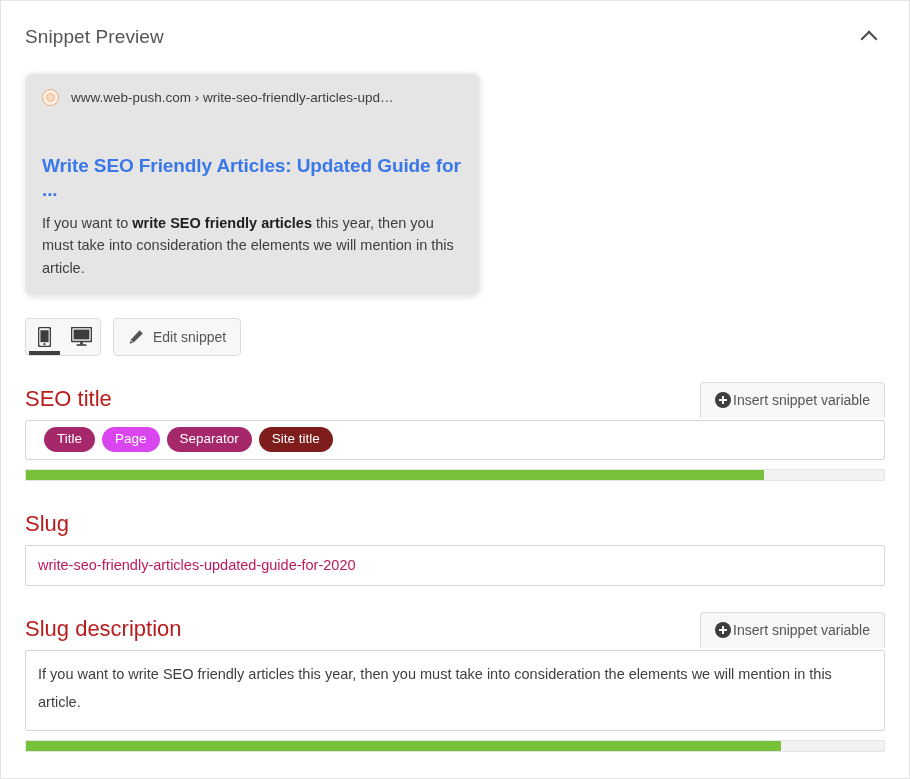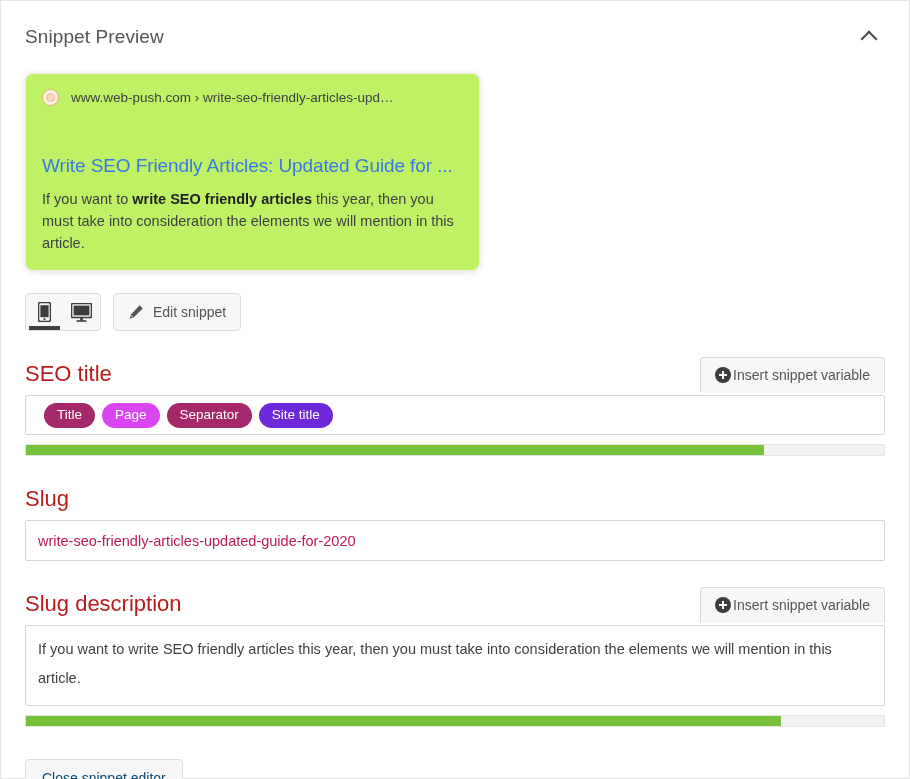--- a/index.html
+++ b/index.html
@@ -51,21 +51,21 @@
     transform: rotate(45deg);
     margin-top: 4px;
   }
 
   
   .panel-body { padding: 0 24px; }
 
   
   .snippet-card {
     width: 455px;
-    background: #bef264;
+    background: #e5e5e5;
     border: 1px solid #ededed;
     border-radius: 8px;
     box-shadow: 0 1px 6px rgba(32,33,36,.14);
     padding: 15px 16px 16px 16px;
   }
   .snippet-url-row {
     display: flex;
     align-items: center;
     gap: 12px;
     margin-bottom: 9px;
@@ -92,21 +92,21 @@
     color: #3c4043;
     line-height: 1.3;
     white-space: nowrap;
     overflow: hidden;
   }
   .snippet-title {
     font-size: 19px;
     color: #3b78e7;
     line-height: 1.28;
     margin-bottom: 10px;
-    font-weight: 400;
+    font-weight: 700;
     letter-spacing: -.1px;
     margin-top: 47px;
   }
   .snippet-desc {
     font-size: 14.5px;
     color: #3c4043;
     line-height: 1.53;
   }
   .snippet-desc b { font-weight: 700; color: #202124; }
 
@@ -323,21 +323,21 @@
         <span class="field-label">SEO title</span>
       </div>
       <button class="insert-var-btn">
         <span class="plus-icon"></span>
         <span>Insert snippet variable</span>
       </button>
       <div class="input-box">
         <span class="chip" style="background: rgb(164, 40, 106);">Title</span>
         <span class="chip" style="background: #d946ef;">Page</span>
         <span class="chip" style="background: rgb(164, 40, 106);">Separator</span>
-        <span class="chip" style="background: #6d28d9;">Site title</span>
+        <span class="chip" style="background: #7f1d1d;">Site title</span>
       </div>
       <div class="progress">
         <div class="progress-fill" id="seo-title-fill" style="width: 86%; background: rgb(119, 193, 59);"></div>
       </div>
     </div>
 
     <div class="field">
       <div class="field-head">
         <span class="field-label">Slug</span>
       </div>

